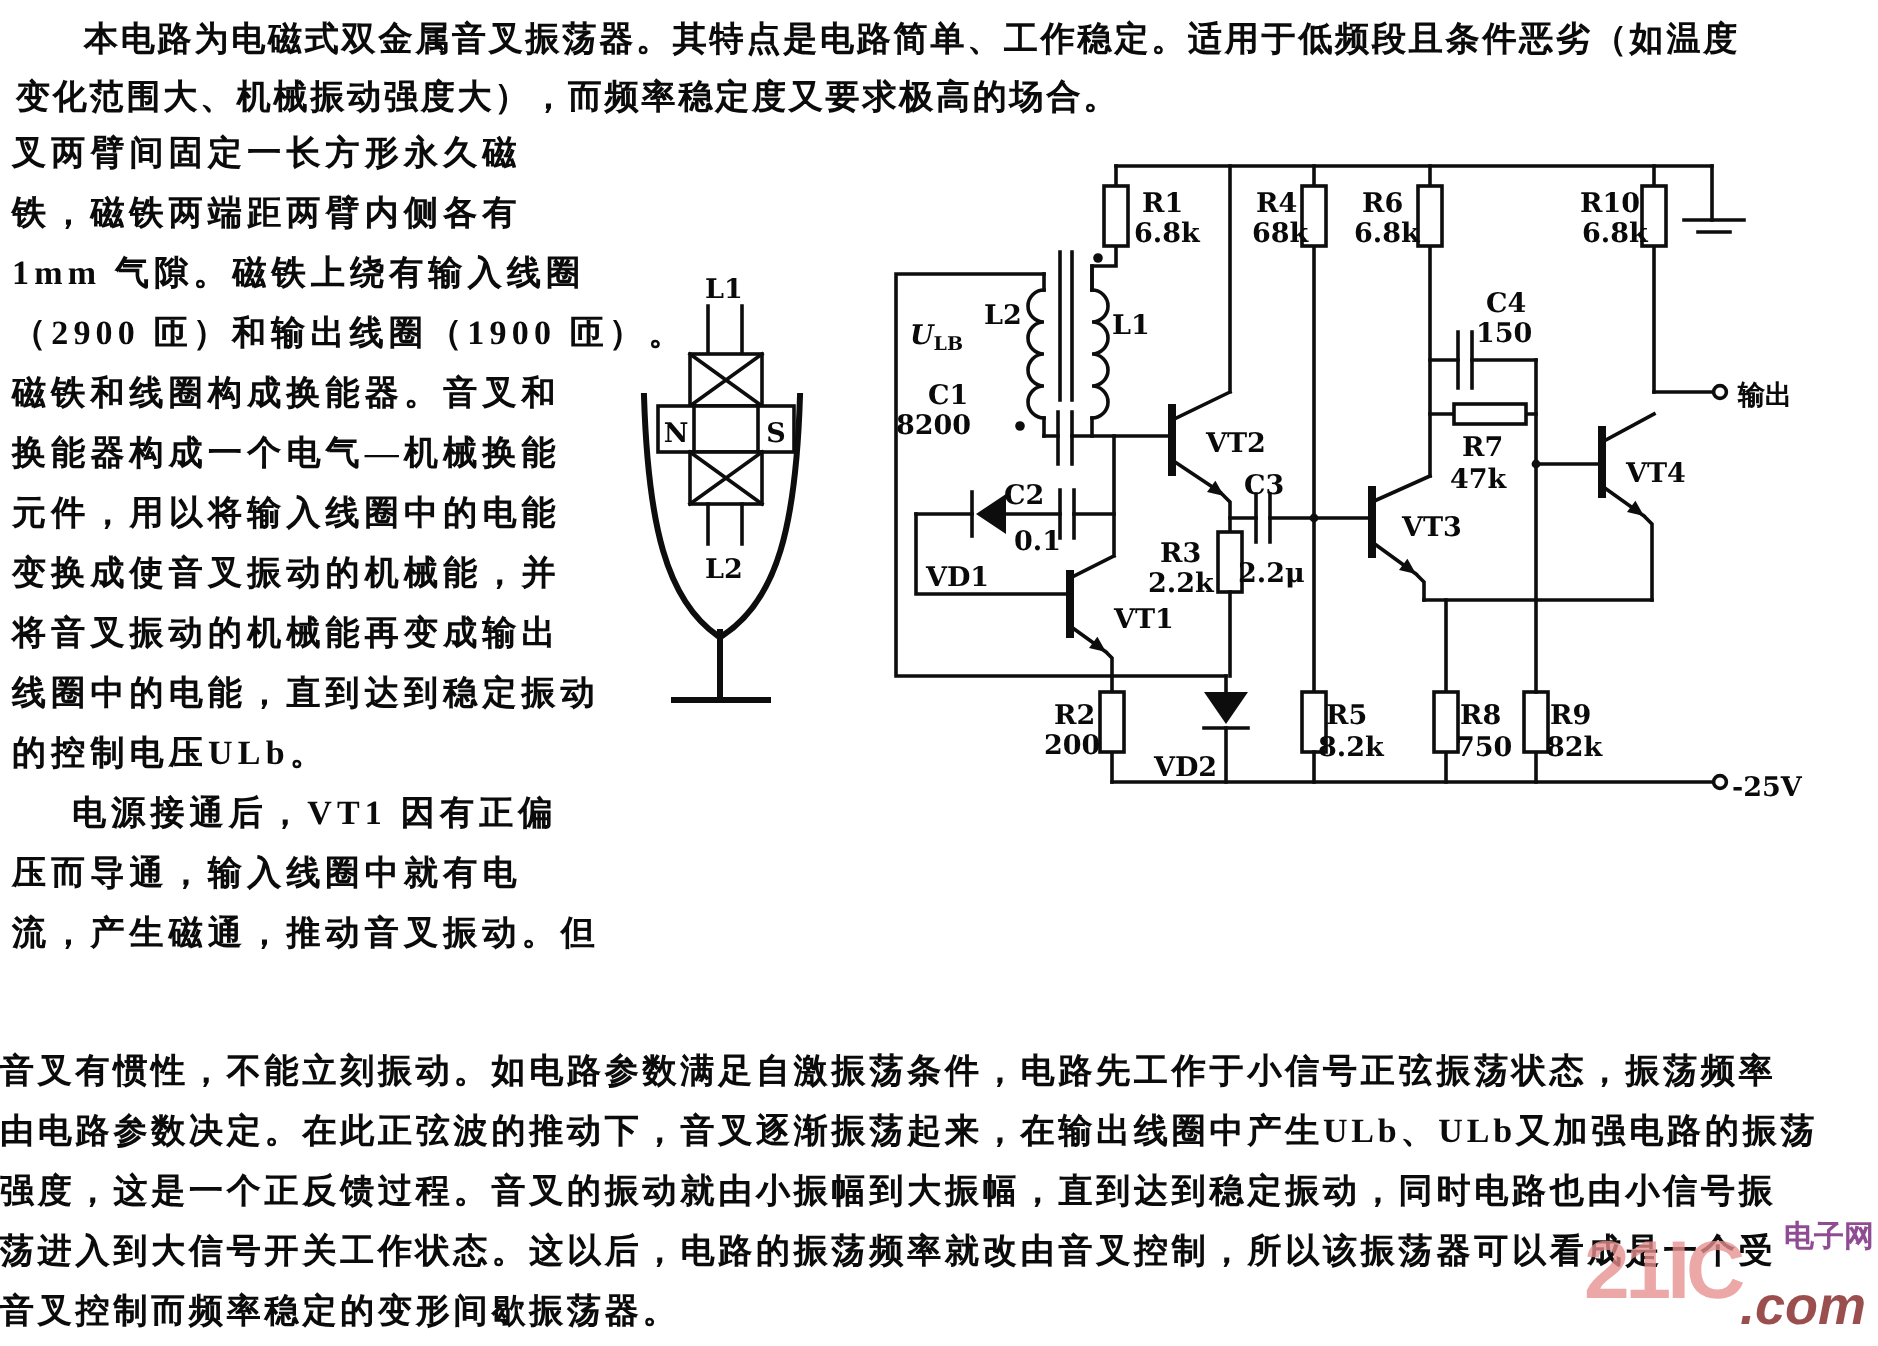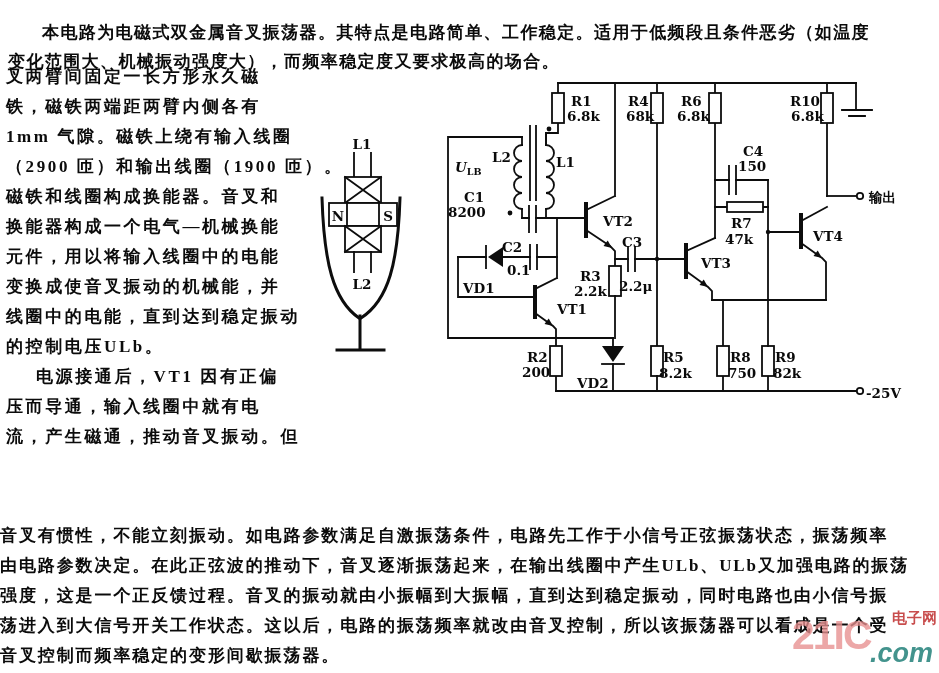--- a/index.html
+++ b/index.html
@@ -1,58 +1,59 @@
 <!DOCTYPE html>
 <html><head>
 <meta charset="utf-8">
 <style>
   html,body{margin:0;padding:0;background:#fff;}
   .page{position:relative;width:939px;height:673px;background:#ffffff;overflow:hidden;
         font-family:"Liberation Serif","DejaVu Serif",serif;color:#0b0b0b;}
   .txt{font-weight:600;}
-  .para-top{position:absolute;left:8px;top:18px;width:926px;font-size:17px;line-height:29px;letter-spacing:1.4px;font-family:Liberation Serif, serif;}
+  .para-top{position:absolute;left:8px;top:5px;width:926px;font-size:17px;line-height:29px;letter-spacing:1.4px;font-family:Liberation Serif, serif;}
   .para-top .l0{text-indent:34px;}
   .t-line{white-space:nowrap;}
   .left-col{position:absolute;left:6px;top:62px;width:286px;font-size:17px;line-height:30px;letter-spacing:2.6px;}
   .left-col .l0{text-align:right;letter-spacing:4px;}
   .left-col .l12{text-indent:30px;}
   .para-bottom{position:absolute;left:0;top:521px;width:932px;font-size:17px;line-height:30px;letter-spacing:1.9px;}
   svg{position:absolute;left:0;top:0;}
   svg text{font-family:"DejaVu Serif","Liberation Serif",serif;font-weight:bold;font-size:13.5px;fill:#0a0a0a;}
   .wire{stroke:#0d0d0d;stroke-width:1.8;fill:none;stroke-linecap:square;}
   .thick{stroke:#0d0d0d;stroke-width:3;fill:none;stroke-linecap:square;}
   .bar{stroke:#0d0d0d;stroke-width:4;fill:none;}
   .comp{stroke:#0d0d0d;stroke-width:1.8;fill:#ffffff;}
   .fill{fill:#0d0d0d;stroke:none;}
   .term{stroke:#0d0d0d;stroke-width:1.8;fill:#fff;}
   .watermark{position:absolute;left:792px;top:609px;width:147px;height:62px;opacity:.78;
              color:#e78f8f;font-family:"Liberation Sans","DejaVu Sans",sans-serif;pointer-events:none;}
   .wm-brand{position:absolute;left:0;top:6px;font-size:41px;font-weight:700;letter-spacing:-2px;line-height:1;}
-  .wm-tag{position:absolute;right:2px;top:0;font-size:15px;font-weight:bold;color:#b91c1c;}
-  .wm-domain{position:absolute;right:6px;top:29px;font-size:27px;font-weight:900;font-style:italic;color:#0f766e;}
+  .wm-tag{position:absolute;right:2px;top:0;font-size:15px;font-weight:bold;color:#701a75;}
+  .wm-domain{position:absolute;right:6px;top:29px;font-size:27px;font-weight:900;font-style:italic;color:#7f1d1d;}
 </style>
 </head>
 <body>
 
 <div class="page">
 
   <div class="para-top txt">
     <div class="t-line l0">本电路为电磁式双金属音叉振荡器。其特点是电路简单、工作稳定。适用于低频段且条件恶劣（如温度</div>
     <div class="t-line">变化范围大、机械振动强度大），而频率稳定度又要求极高的场合。</div>
   </div>
 
   <div class="left-col txt">
     <div class="t-line">叉两臂间固定一长方形永久磁</div>
     <div class="t-line">铁，磁铁两端距两臂内侧各有</div>
     <div class="t-line">1mm 气隙。磁铁上绕有输入线圈</div>
     <div class="t-line">（2900 匝）和输出线圈（1900 匝）。</div>
     <div class="t-line">磁铁和线圈构成换能器。音叉和</div>
     <div class="t-line">换能器构成一个电气—机械换能</div>
     <div class="t-line">元件，用以将输入线圈中的电能</div>
     <div class="t-line">变换成使音叉振动的机械能，并</div>
+    <div class="t-line">将音叉振动的机械能再变成输出</div>
     <div class="t-line">线圈中的电能，直到达到稳定振动</div>
     <div class="t-line">的控制电压ULb。</div>
     <div class="t-line l12">电源接通后，VT1 因有正偏</div>
     <div class="t-line">压而导通，输入线圈中就有电</div>
     <div class="t-line">流，产生磁通，推动音叉振动。但</div>
   </div>
 
   <div class="para-bottom txt">
     <div class="t-line">音叉有惯性，不能立刻振动。如电路参数满足自激振荡条件，电路先工作于小信号正弦振荡状态，振荡频率</div>
     <div class="t-line">由电路参数决定。在此正弦波的推动下，音叉逐渐振荡起来，在输出线圈中产生ULb、ULb又加强电路的振荡</div>

